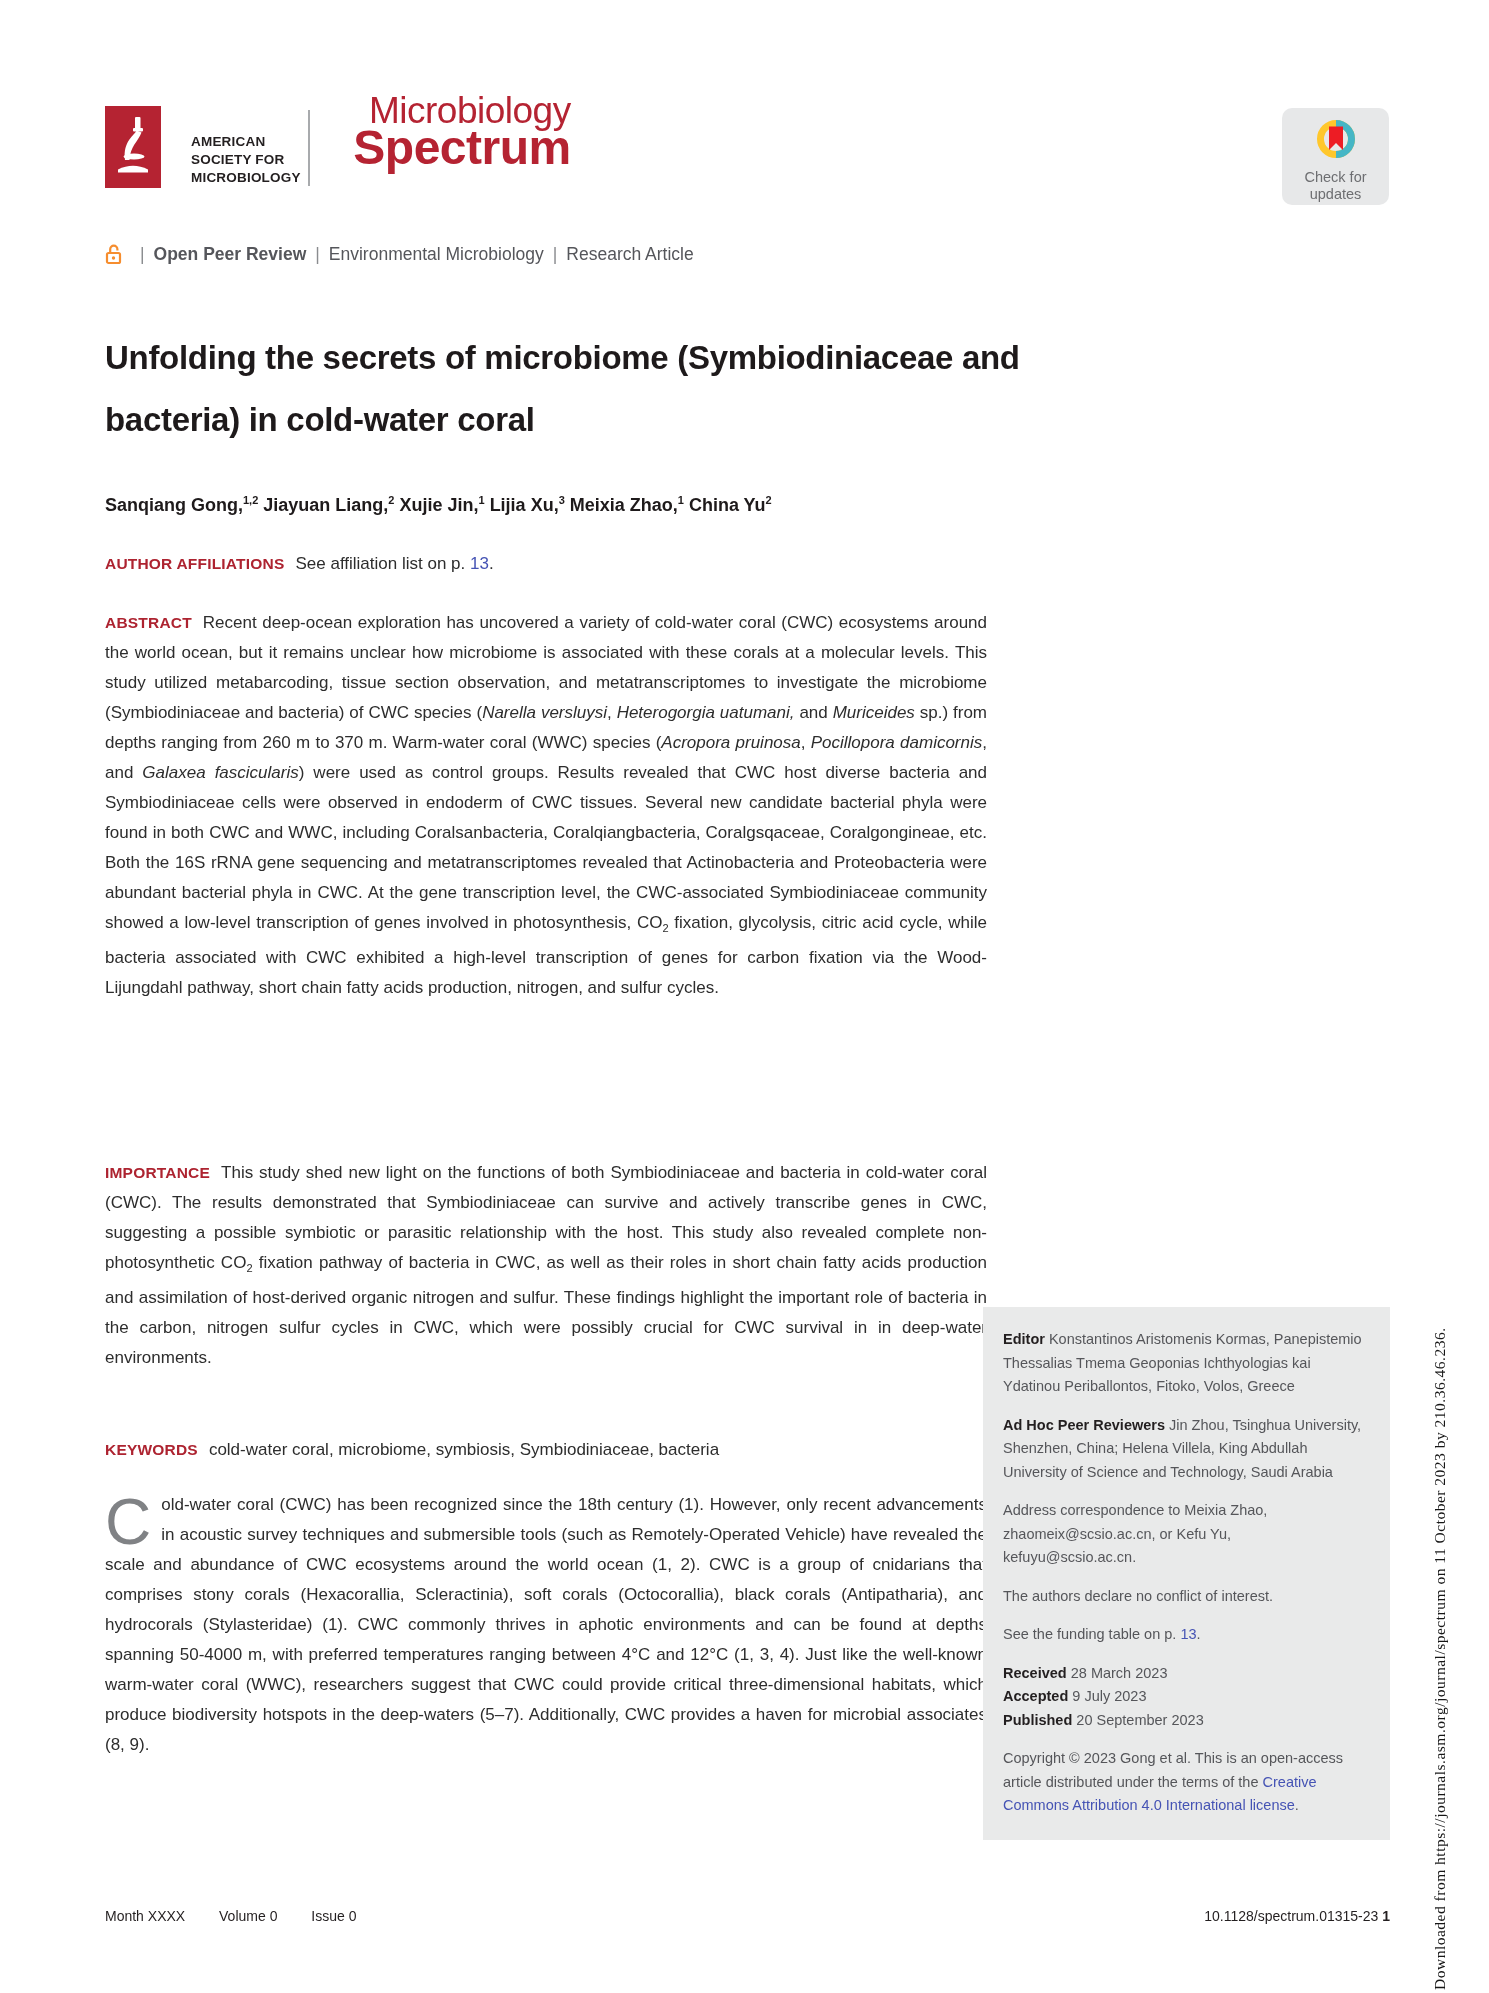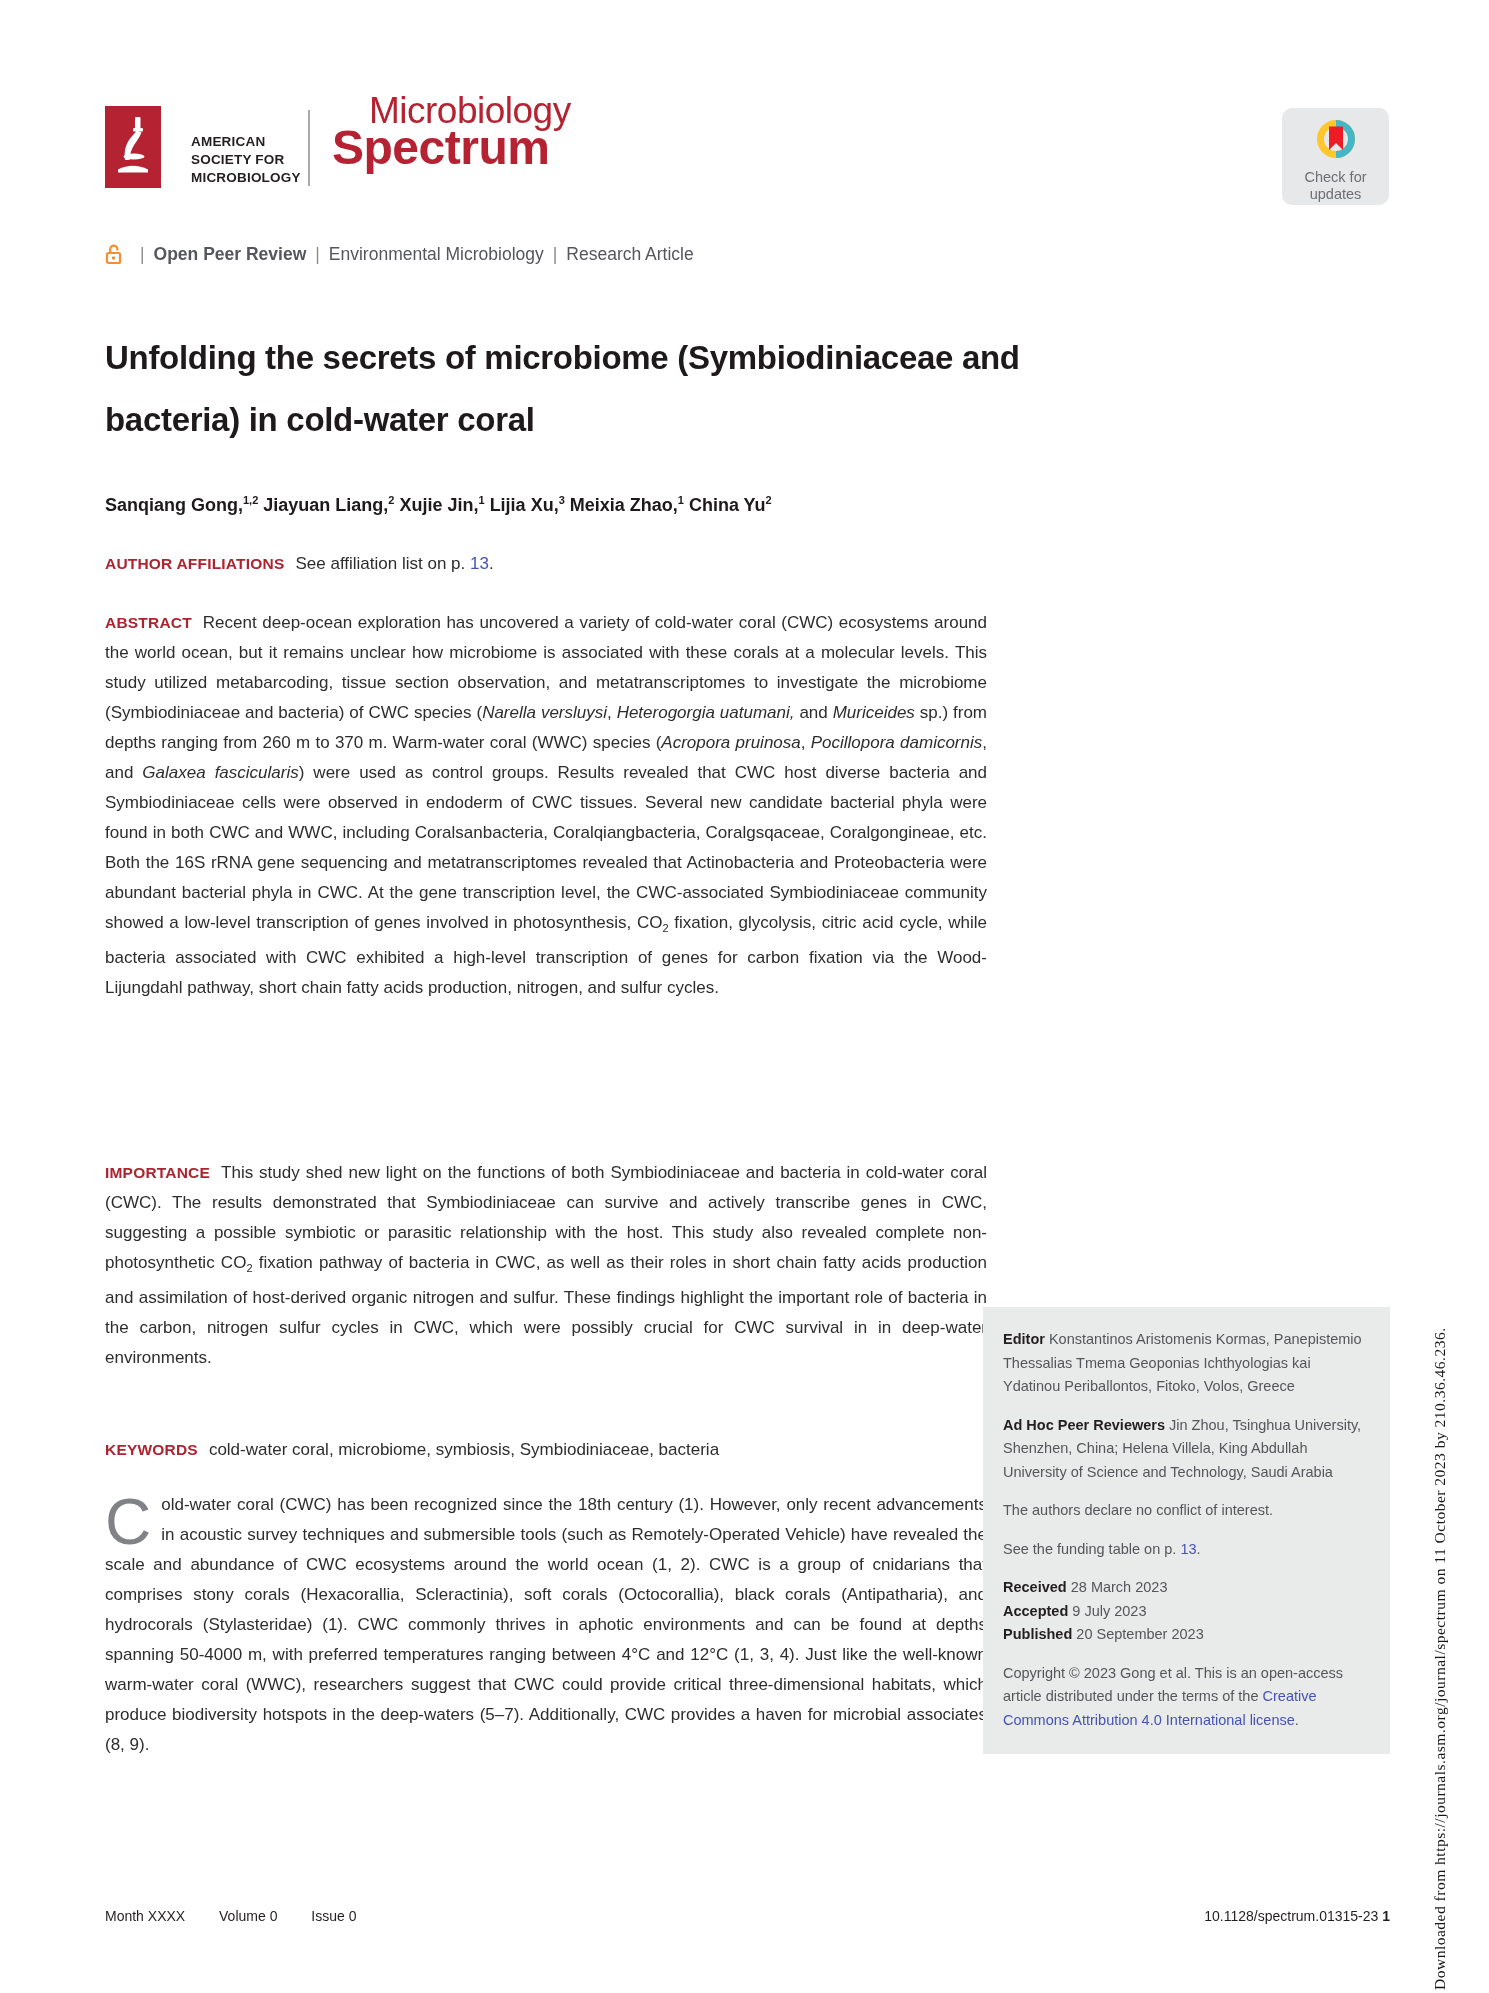--- a/index.html
+++ b/index.html
@@ -19,21 +19,21 @@
     font-family:"Liberation Sans",sans-serif;color:#231f20;overflow:hidden;
   }
 
   
   .brand{position:absolute;left:105px;top:106px;display:flex;gap:15px;}
   .asm-box{width:56px;height:82px;background:var(--brand-red);display:flex;align-items:center;justify-content:center;}
   .asm-name{margin-left:15px;align-self:flex-end;font-weight:700;font-size:13.5px;line-height:18px;letter-spacing:.2px;color:#231f20;padding-bottom:1px;}
   .brand-divider{position:absolute;left:308px;top:110px;width:2px;height:76px;background:#a8aaad;}
   .logotype{position:absolute;left:332px;top:92px;color:var(--brand-red);}
   .logo-micro{font-size:37px;font-weight:400;line-height:38px;margin-left:37px;letter-spacing:-.5px;}
-  .logo-spec{font-size:48px;font-weight:700;line-height:44px;letter-spacing:-.5px;margin-top:-4px;}
+  .logo-spec{font-size:48px;font-weight:700;line-height:44px;letter-spacing:-.5px;margin-top:-4px;text-align:right;}
 
   .check-badge{position:absolute;left:1282px;top:108px;width:107px;height:97px;background:#e7e8e9;border-radius:10px;
     display:flex;flex-direction:column;align-items:center;padding-top:9px;cursor:pointer;}
   .check-text{font-size:14.5px;line-height:17px;color:#6d6e71;text-align:center;margin-top:4px;}
 
   
   .meta-row{position:absolute;left:105px;top:243px;display:flex;align-items:center;font-size:17.5px;color:#55565b;white-space:nowrap;}
   .meta-row .oa-icon{margin-right:9px;display:inline-flex;}
   .meta-row .pipe{color:#8a8c8f;margin:0 9px;font-weight:400;}
   .meta-row .meta-bold{font-weight:700;}
@@ -160,20 +160,21 @@
     <span class="par-label">KEYWORDS</span><span>cold-water coral, microbiome, symbiosis, Symbiodiniaceae, bacteria</span>
   </p>
 
   <p class="par body-par">
     <span class="dropcap">C</span><span><span>old-water coral (CWC) has been recognized since the 18th century (1). However, only recent advancements in acoustic survey techniques and submersible tools (such as Remotely-Operated Vehicle) have revealed the scale and abundance of CWC ecosystems around the world ocean (1, 2). CWC is a group of cnidarians that comprises stony corals (Hexacorallia, Scleractinia), soft corals (Octocorallia), black corals (Antipatharia), and hydrocorals (Stylasteridae) (1). CWC commonly thrives in aphotic environments and can be found at depths spanning 50-4000 m, with preferred temperatures ranging between 4°C and 12°C (1, 3, 4). Just like the well-known warm-water coral (WWC), researchers suggest that CWC could provide critical three-dimensional habitats, which produce biodiversity hotspots in the deep-waters (5–7). Additionally, CWC provides a haven for microbial associates (8, 9).</span></span>
   </p>
 
   <div class="sidebar">
     <div class="sb-block"><span class="s-b">Editor </span><span>Konstantinos Aristomenis Kormas, Panepistemio Thessalias Tmema Geoponias Ichthyologias kai Ydatinou Periballontos, Fitoko, Volos, Greece</span></div>
     <div class="sb-block"><span class="s-b">Ad Hoc Peer Reviewers </span><span>Jin Zhou, Tsinghua University, Shenzhen, China; Helena Villela, King Abdullah University of Science and Technology, Saudi Arabia</span></div>
+    <div class="sb-block"><span>Address correspondence to Meixia Zhao, zhaomeix@scsio.ac.cn, or Kefu Yu, kefuyu@scsio.ac.cn.</span></div>
     <div class="sb-block"><span>The authors declare no conflict of interest.</span></div>
     <div class="sb-block"><span>See the funding table on p. </span><span class="s-link">13</span><span>.</span></div>
     <div class="sb-block tight"><span class="s-b">Received </span><span>28 March 2023</span></div>
     <div class="sb-block tight"><span class="s-b">Accepted </span><span>9 July 2023</span></div>
     <div class="sb-block" style="margin-bottom:15px;"><span class="s-b">Published </span><span>20 September 2023</span></div>
     <div class="sb-block"><span>Copyright © 2023 Gong et al. This is an open-access article distributed under the terms of the </span><span class="s-link">Creative Commons Attribution 4.0 International license</span><span>.</span></div>
   </div>
 
   <div class="footer">
     <div class="footer-left">

